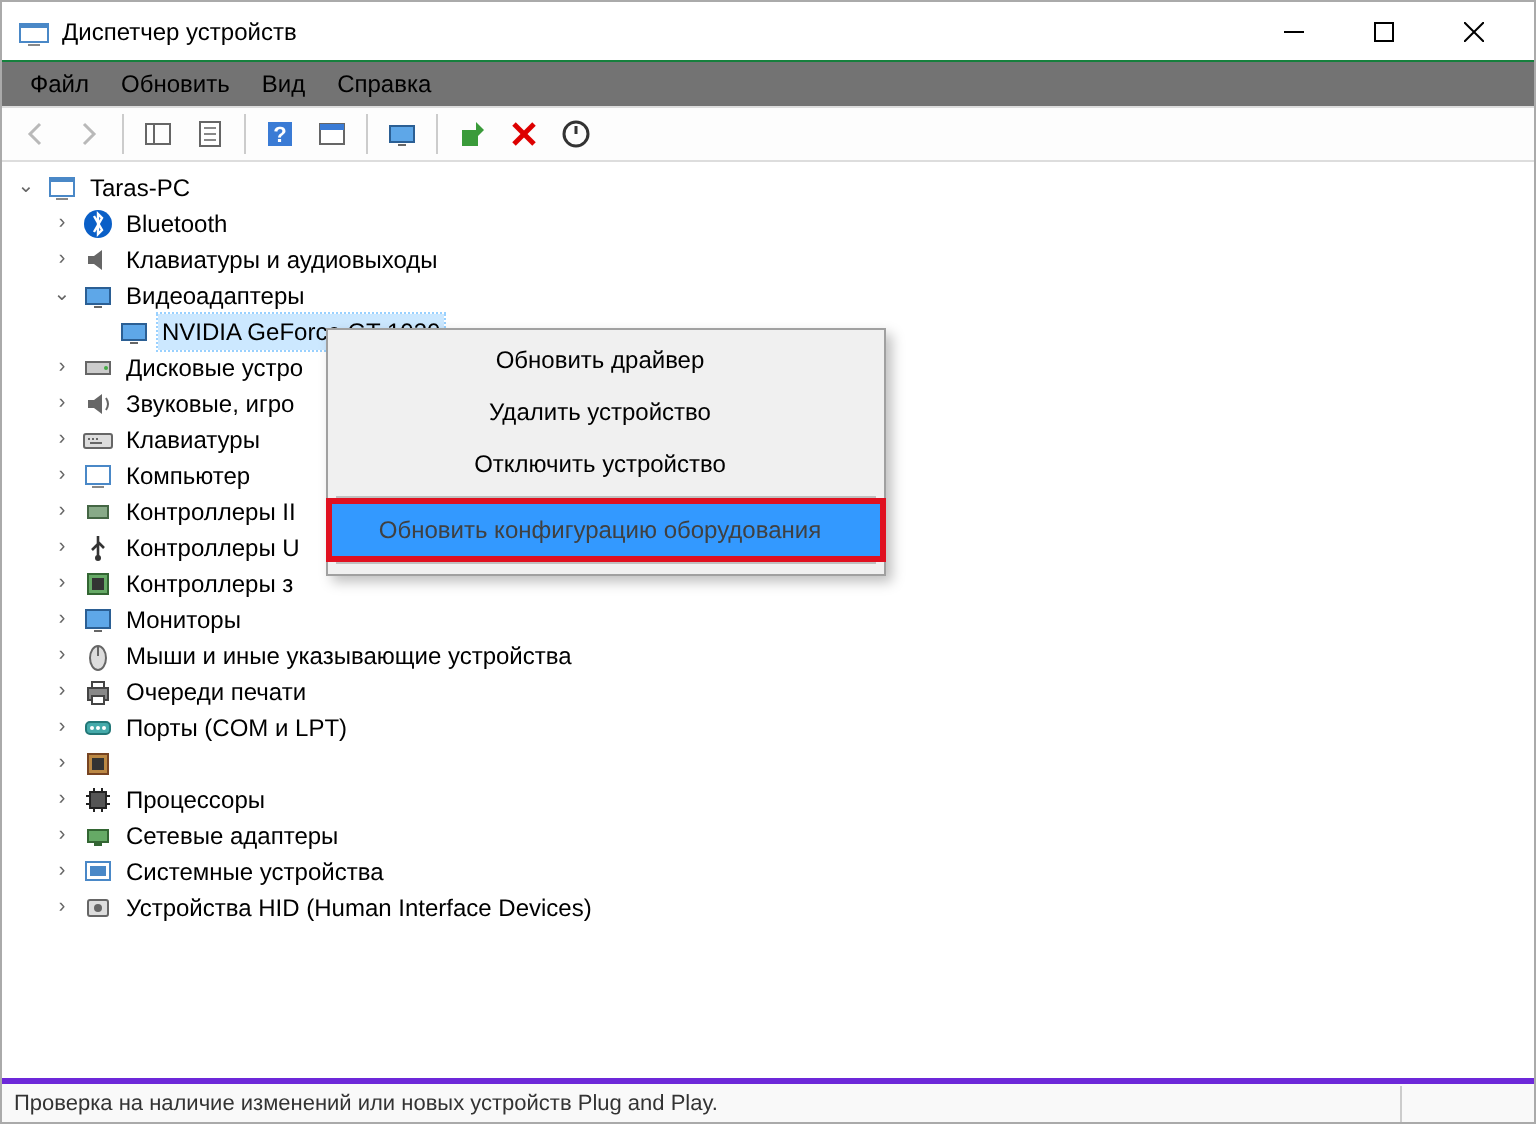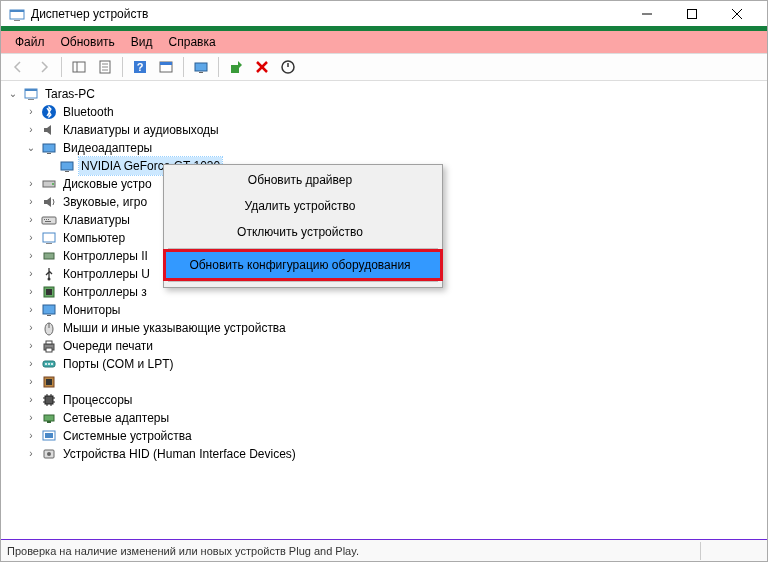--- a/index.html
+++ b/index.html
@@ -1,40 +1,40 @@
 <!DOCTYPE html>
 <html><head>
 <meta charset="utf-8">
 <style>
 * { box-sizing: border-box; margin: 0; padding: 0; }
 body { font-family: "Segoe UI", Tahoma, sans-serif; font-size: 12px; background: #fff; width: 768px; height: 562px; overflow: hidden; position: relative; }
 .window { width: 768px; height: 562px; display: flex; flex-direction: column; border: 1px solid #aaa; }
-.titlebar { height: 30px; display: flex; align-items: center; padding: 0 8px; background: #fff; border-bottom: 5px solid #15803d; }
+.titlebar { height: 30px; display: flex; align-items: center; padding: 0 8px; background: #fff; border-bottom: 1px solid #15803d; }
 .titlebar .icon { width: 16px; height: 16px; margin-right: 6px; }
 .titlebar .title { flex: 1; font-size: 12px; }
 .winbtns { display: flex; }
 .winbtn { width: 45px; height: 29px; display: flex; align-items: center; justify-content: center; cursor: pointer; }
-.menubar { height: 22px; display: flex; align-items: center; padding: 0 6px; background: #fca5a5; }
+.menubar { height: 22px; display: flex; align-items: center; padding: 0 6px; background: #737373; }
 .menuitem { padding: 2px 8px; cursor: pointer; }
 .toolbar { height: 28px; display: flex; align-items: center; padding: 0 4px; border-top: 1px solid #ddd; border-bottom: 1px solid #ddd; background: #fdfdfd; }
 .tbtn { width: 24px; height: 24px; display: flex; align-items: center; justify-content: center; margin: 0 1px; border: 1px solid transparent; cursor: pointer; }
 .tbtn.disabled { opacity: 0.4; cursor: default; }
 .sep { width: 1px; height: 20px; background: #ccc; margin: 0 4px; }
 .tree { flex: 1; overflow: auto; padding: 4px 6px; background: #fff; }
 .node { display: flex; align-items: center; height: 18px; line-height: 18px; white-space: nowrap; cursor: default; }
 .expander { width: 12px; height: 12px; display: inline-flex; align-items: center; justify-content: center; margin-right: 2px; cursor: pointer; color: #666; font-size: 10px; }
 .expander.empty { visibility: hidden; }
 .node-icon { width: 16px; height: 16px; margin: 0 4px 0 2px; display: inline-flex; align-items: center; justify-content: center; }
 .node.selected .label { background: #cce8ff; outline: 1px dotted #99d1ff; }
 .label { padding: 0 2px; }
-.statusbar { height: 22px; border-top: 1px solid #6d28d9; display: flex; align-items: center; padding: 0 6px; font-size: 11px; color: #333; background: #f9f9f9; }
+.statusbar { height: 22px; border-top: 3px solid #6d28d9; display: flex; align-items: center; padding: 0 6px; font-size: 11px; color: #333; background: #f9f9f9; }
 .status-sep { border-left: 1px solid #ccc; height: 18px; margin-left: auto; padding-left: 60px; }
 .ctxmenu { position: absolute; background: #f0f0f0; border: 1px solid #a0a0a0; box-shadow: 3px 3px 6px rgba(0,0,0,0.25); padding: 2px; z-index: 100; min-width: 280px; }
 .ctxitem { padding: 6px 20px 6px 14px; cursor: pointer; font-size: 12px; }
-.ctxitem.highlighted { background: #3399ff; color: #000000; outline: 3px solid #e01020; }
+.ctxitem.highlighted { background: #3399ff; color: #404040; outline: 3px solid #e01020; }
 .ctxitem.bold { font-weight: bold; }
 .ctxsep { height: 1px; background: #c0c0c0; margin: 3px 2px; }
 svg { display: block; }
 </style>
 </head>
 <body>
 
 <div class="window">
 
   <div class="titlebar">

